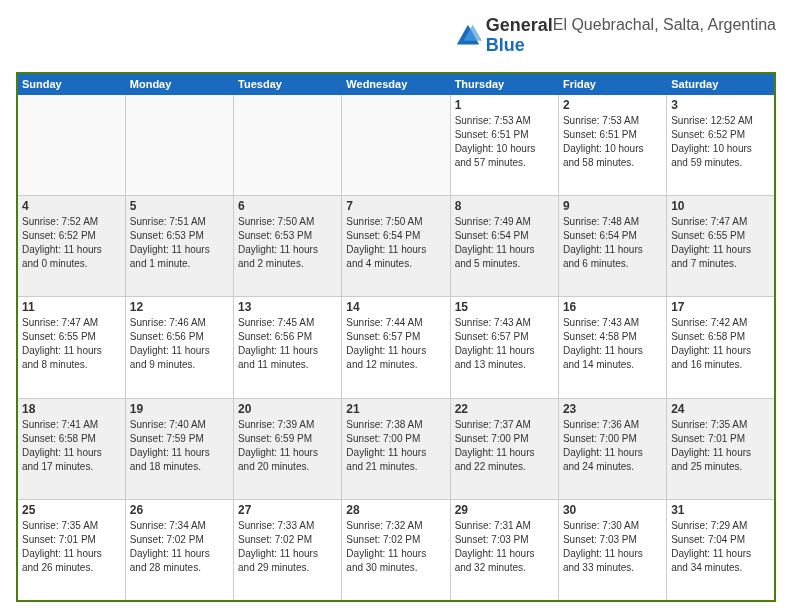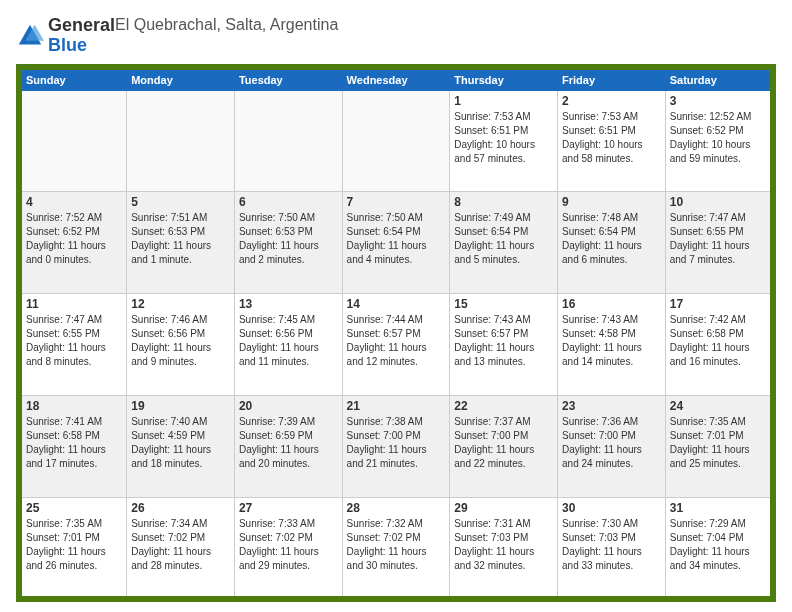--- a/index.html
+++ b/index.html
@@ -12,23 +12,23 @@
     }
     .page {
       width: 792px;
       height: 612px;
       padding: 16px 16px 10px 16px;
       display: flex;
       flex-direction: column;
     }
     .header {
       display: flex;
-      justify-content: flex-start;
+      justify-content: flex-end;
       align-items: flex-start;
-      margin-bottom: 8px;
+      margin-bottom: 16px;
     }
     .logo {
       display: flex;
       align-items: center;
       gap: 4px;
     }
     .logo-text {
       display: flex;
       flex-direction: column;
       line-height: 1.1;
@@ -55,21 +55,21 @@
       font-weight: bold;
       color: #333;
       line-height: 1.1;
     }
     .subtitle {
       font-size: 16px;
       color: #555;
     }
     .calendar {
       flex: 1;
-      border: 6px solid #4d7c0f;
+      border: 2px solid #4d7c0f;
       border-collapse: collapse;
       width: 100%;
       table-layout: fixed;
       padding-left: 28px;
     }
     .calendar th {
       background-color: #1a6bbf;
       color: #fff;
       font-size: 11px;
       font-weight: bold;
@@ -275,21 +275,21 @@
           <td>
             <span class="day-number">18</span>
             <div class="day-info">Sunrise: 7:41 AM
 Sunset: 6:58 PM
 Daylight: 11 hours
 and 17 minutes.</div>
           </td>
           <td>
             <span class="day-number">19</span>
             <div class="day-info">Sunrise: 7:40 AM
-Sunset: 4:59 PM
+Sunset: 7:59 PM
 Daylight: 11 hours
 and 18 minutes.</div>
           </td>
           <td>
             <span class="day-number">20</span>
             <div class="day-info">Sunrise: 7:39 AM
 Sunset: 6:59 PM
 Daylight: 11 hours
 and 20 minutes.</div>
           </td>

